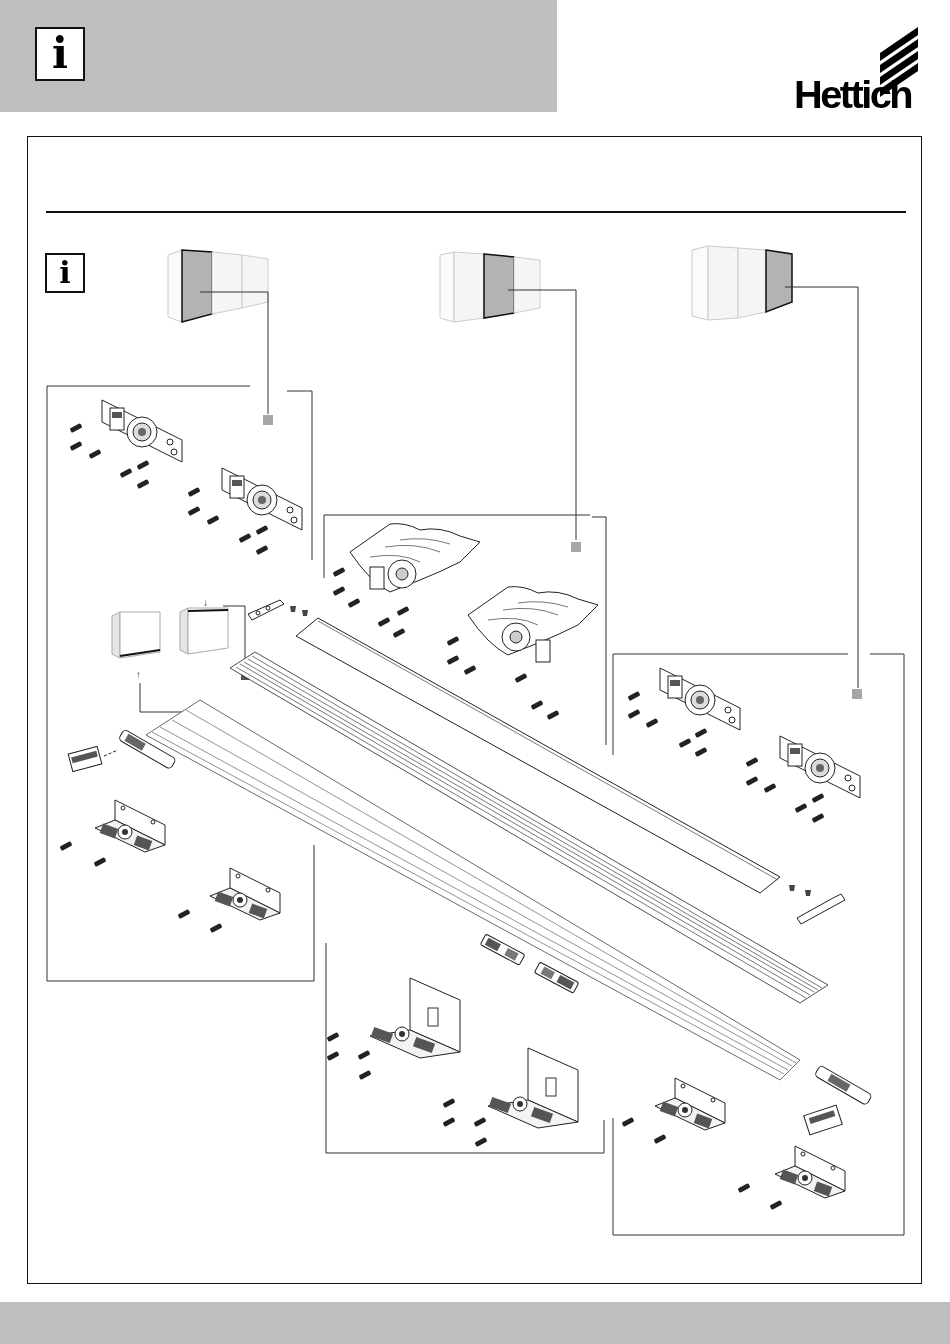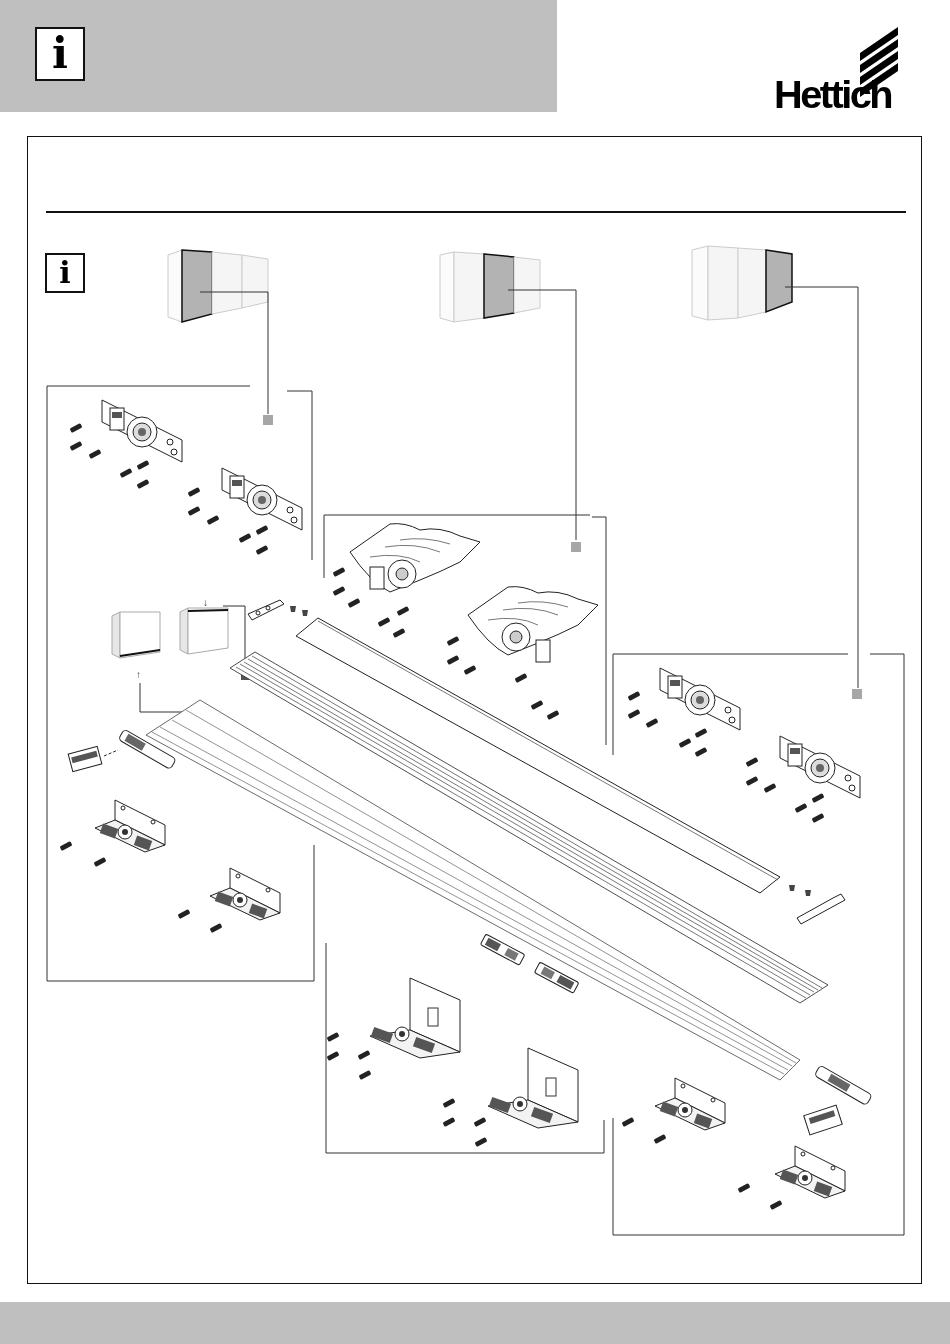--- a/index.html
+++ b/index.html
@@ -1,21 +1,21 @@
 <!DOCTYPE html>
 <html><head>
 <meta charset="utf-8">
 <style>
   html,body{margin:0;padding:0;background:#ffffff;}
   body{width:950px;height:1344px;position:relative;overflow:hidden;font-family:"Liberation Sans",sans-serif;}
   .header-band{position:absolute;left:0;top:0;width:557px;height:112px;background:#bfbfbf;}
   .info-box-big{position:absolute;left:35px;top:27px;width:50px;height:54px;background:#fff;border:2px solid #111;box-sizing:border-box;display:flex;align-items:center;justify-content:center;}
   .info-glyph{font-family:"DejaVu Serif",serif;font-weight:bold;color:#000;line-height:1;}
   .info-box-big .info-glyph{font-size:42px;}
-  .logo{position:absolute;left:768px;top:25px;width:150px;height:92px;text-decoration:underline;}
+  .logo{position:absolute;left:788px;top:25px;width:150px;height:92px;text-decoration:underline;}
   .logo-text{position:absolute;left:6px;top:48px;font-family:"Liberation Sans",sans-serif;font-weight:bold;font-size:39px;letter-spacing:-2.5px;color:#000;transform:scaleX(1.02);transform-origin:left top;}
   .main-frame{position:absolute;left:27px;top:136px;width:895px;height:1148px;border:1.5px solid #111;box-sizing:border-box;}
   .rule{position:absolute;left:46px;top:211px;width:860px;height:2px;background:#111;}
   .info-box-small{position:absolute;left:45px;top:253px;width:40px;height:40px;border:2px solid #111;box-sizing:border-box;display:flex;align-items:center;justify-content:center;background:#fff;}
   .info-box-small .info-glyph{font-size:30px;}
   .footer-band{position:absolute;left:0;top:1302px;width:950px;height:42px;background:#bfbfbf;}
   svg.drawing{position:absolute;left:0;top:0;}
 </style>
 </head>
 <body>

